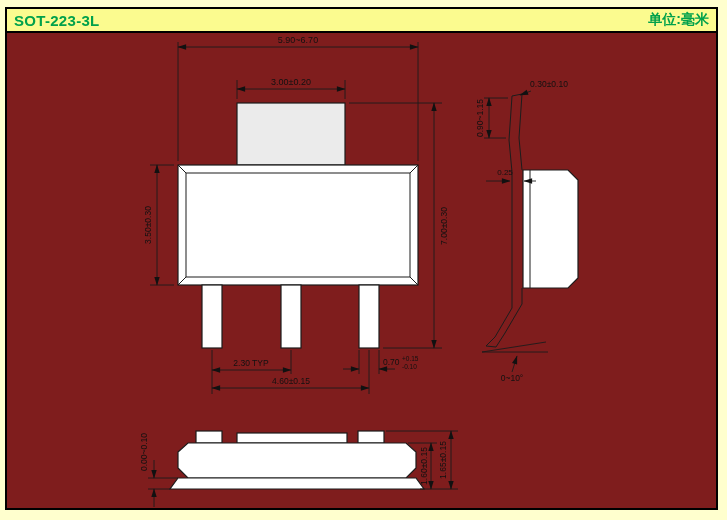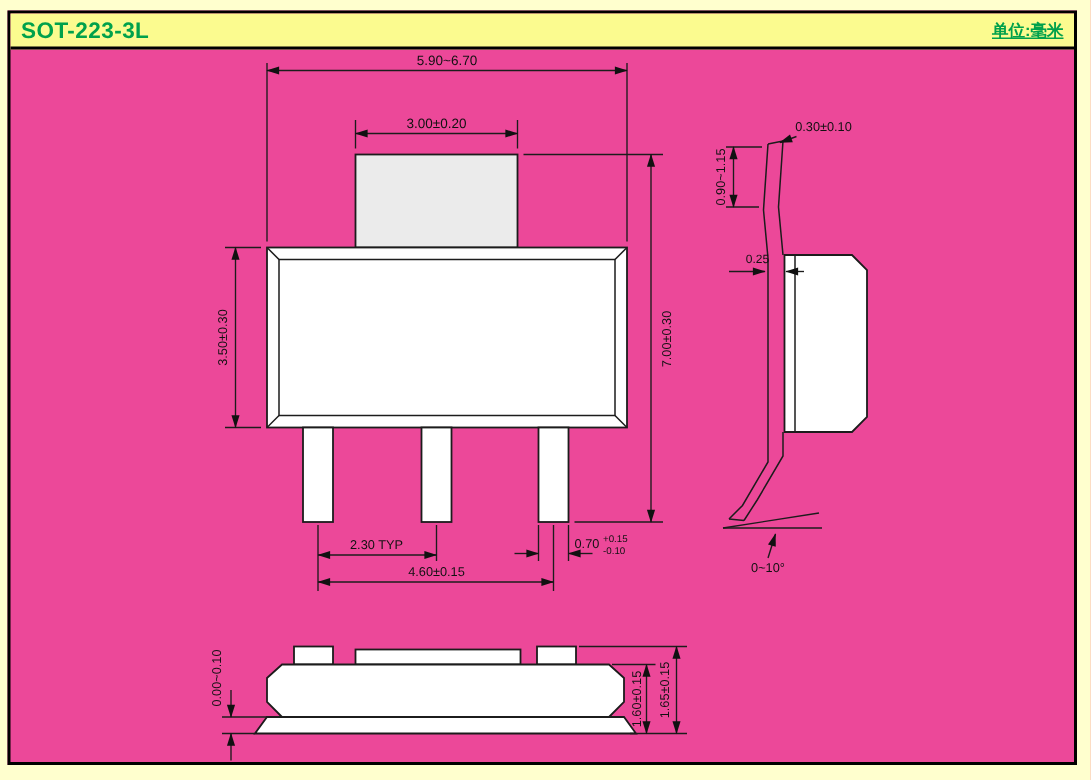--- a/index.html
+++ b/index.html
@@ -1,24 +1,24 @@
 <!DOCTYPE html>
 <html><head>
 <meta charset="utf-8">
 <style>
   html,body{margin:0;padding:0;background:#FFFFCE;}
   .page{position:relative;width:727px;height:520px;background:#FFFFCE;
         font-family:"Liberation Sans",sans-serif;overflow:hidden;}
   .frame{position:absolute;left:5px;top:7px;width:713px;height:503px;
-         background:#ec4899;border:2px solid #000;box-sizing:border-box;}
+         background:#7f1d1d;border:2px solid #000;box-sizing:border-box;}
   .header{position:absolute;left:0;top:0;width:100%;height:24px;background:#FBFB8F;
           border-bottom:2px solid #000;box-sizing:border-box;display:flex;
           align-items:center;justify-content:space-between;padding:0 7px;}
   .title{color:#00A14B;font-weight:bold;font-size:15px;letter-spacing:.3px;}
-  .unit{color:#00A14B;font-weight:bold;font-size:11px;text-decoration:underline;}
+  .unit{color:#00A14B;font-weight:bold;font-size:14px;}
   svg.drawing{position:absolute;left:0;top:0;width:727px;height:520px;}
   .part{stroke:#1c1c1c;stroke-width:1.2;fill:#fff;}
   .shade{fill:#EBEBEB;}
   .ln{stroke:#1c1c1c;stroke-width:1;fill:none;}
   .dim{stroke:#1c1c1c;stroke-width:.9;fill:none;}
   text{fill:#111;font-size:9px;font-family:"Liberation Sans",sans-serif;}
   .v{font-size:8.5px;}
   .sm{font-size:6.5px;}
   .s8{font-size:8px;}
 </style>

